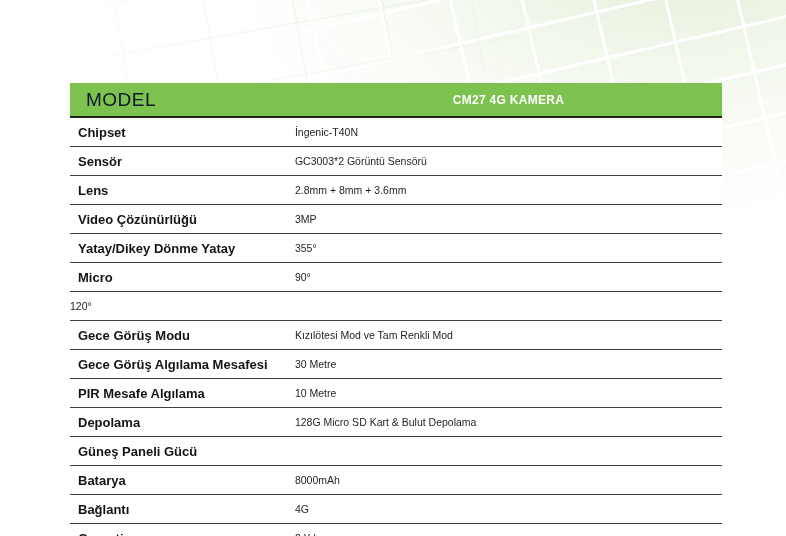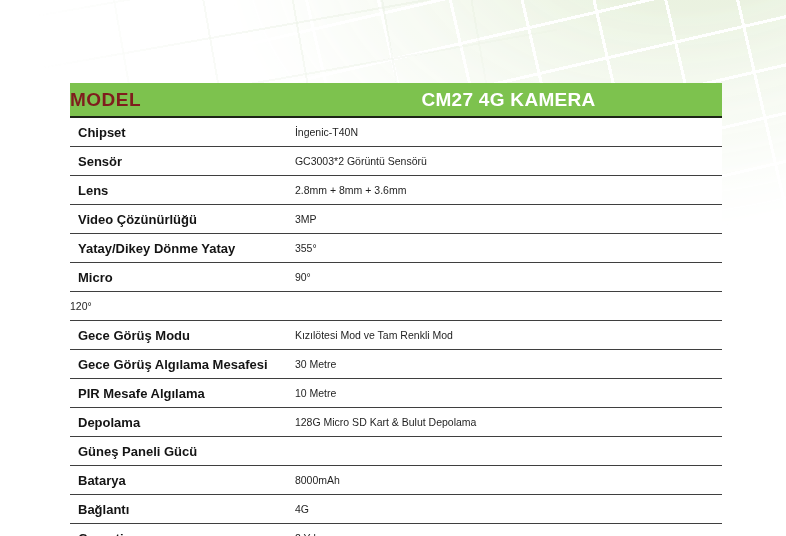--- a/index.html
+++ b/index.html
@@ -59,32 +59,33 @@
   .table-header {
     display: flex;
     align-items: center;
     height: 35px;
     background: #7dc24e;
     border-bottom: 2px solid #1c2416;
     box-sizing: border-box;
   }
   .header-label {
     width: 34.5%;
+    padding-left: 16px;
     box-sizing: border-box;
-    color: #7f1d1d;
-    font-weight: bold;
+    color: #0f172a;
+    font-weight: normal;
     font-size: 19px;
     letter-spacing: 0.5px;
   }
   .header-value {
     flex: 1;
     text-align: center;
     color: #ffffff;
     font-weight: bold;
-    font-size: 19px;
+    font-size: 12px;
     letter-spacing: 0.3px;
   }
 
   .spec-row {
     display: flex;
     align-items: center;
     height: 29px;
     box-sizing: border-box;
     border-bottom: 1.5px solid #3f3f3f;
   }

